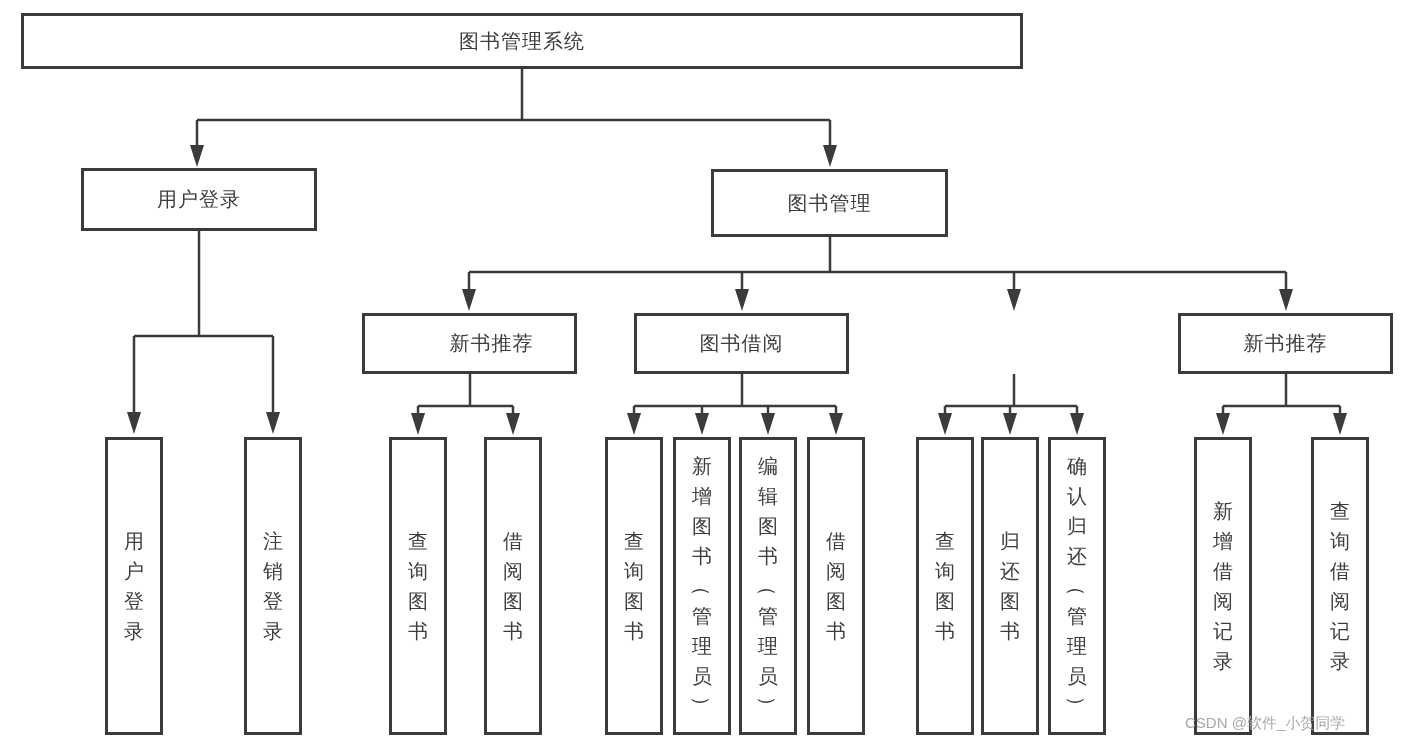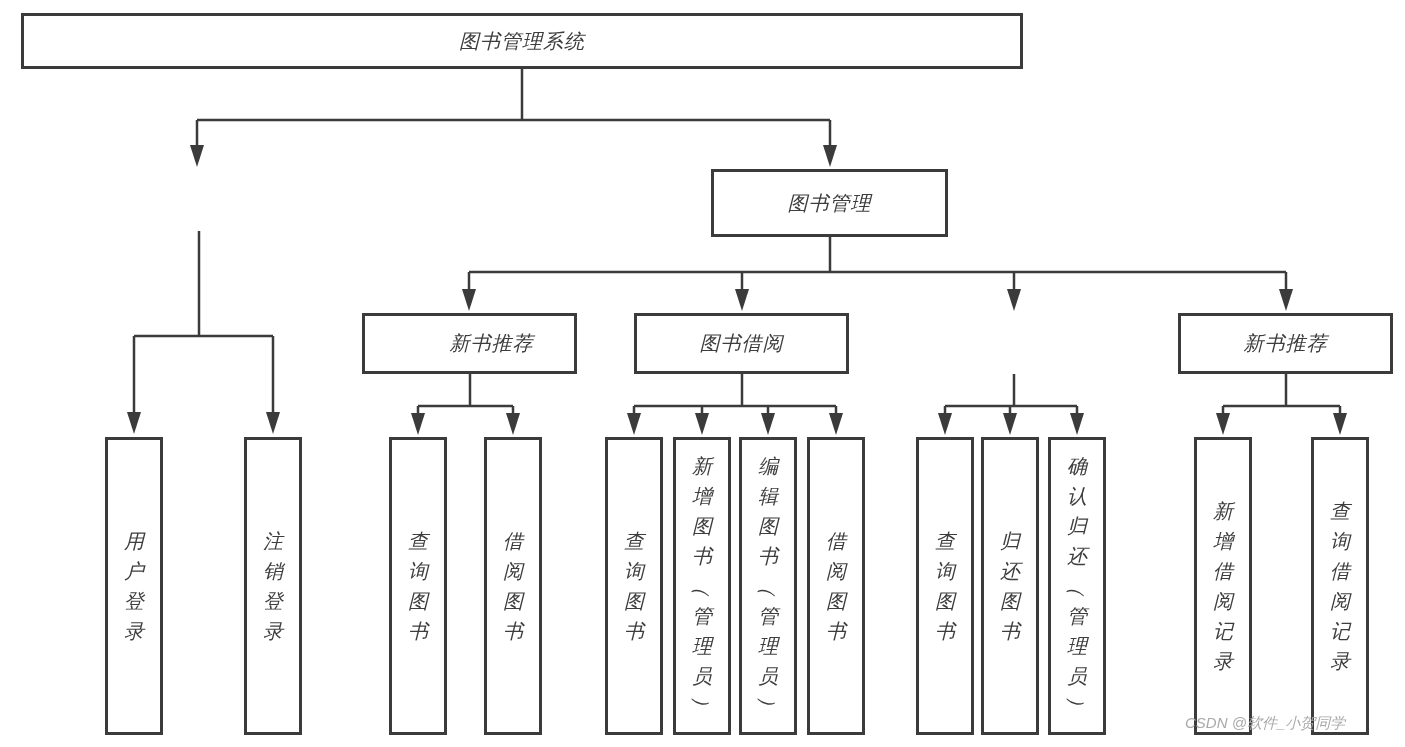--- a/index.html
+++ b/index.html
@@ -5,21 +5,20 @@
   * { margin: 0; padding: 0; box-sizing: border-box; }
   html, body { background: #ffffff; }
   body { font-family: "Liberation Sans", sans-serif; }
 
   .canvas {
     position: relative;
     width: 1405px;
     height: 747px;
     background: #ffffff;
     overflow: hidden;
-    font-style: italic;
   }
 
   .connectors {
     position: absolute;
     left: 0; top: 0;
     width: 1405px; height: 747px;
     z-index: 1;
   }
 
   .node {
@@ -138,20 +137,21 @@
       <polygon points="938,413 952,413 945,435"></polygon>
       <polygon points="1003,413 1017,413 1010,435"></polygon>
       <polygon points="1070,413 1084,413 1077,435"></polygon>
       <polygon points="1216,413 1230,413 1223,435"></polygon>
       <polygon points="1333,413 1347,413 1340,435"></polygon>
     </g>
   </svg>
 
   <div class="node" style="left:21px; top:13px; width:1002px; height:56px;">图书管理系统</div>
 
+  <div class="node" style="left:81px; top:168px; width:236px; height:63px;">用户登录</div>
   <div class="node" style="left:711px; top:169px; width:237px; height:68px;">图书管理</div>
 
   <div class="node" style="left:362px; top:313px; width:215px; height:61px;padding-left:44px;">新书推荐</div>
   <div class="node" style="left:634px; top:313px; width:215px; height:61px;">图书借阅</div>
   <div class="node" style="left:1178px; top:313px; width:215px; height:61px;">新书推荐</div>
 
   <div class="leaf" style="left:105px;">
       <span class="vchar">用</span>
       <span class="vchar">户</span>
       <span class="vchar">登</span>

